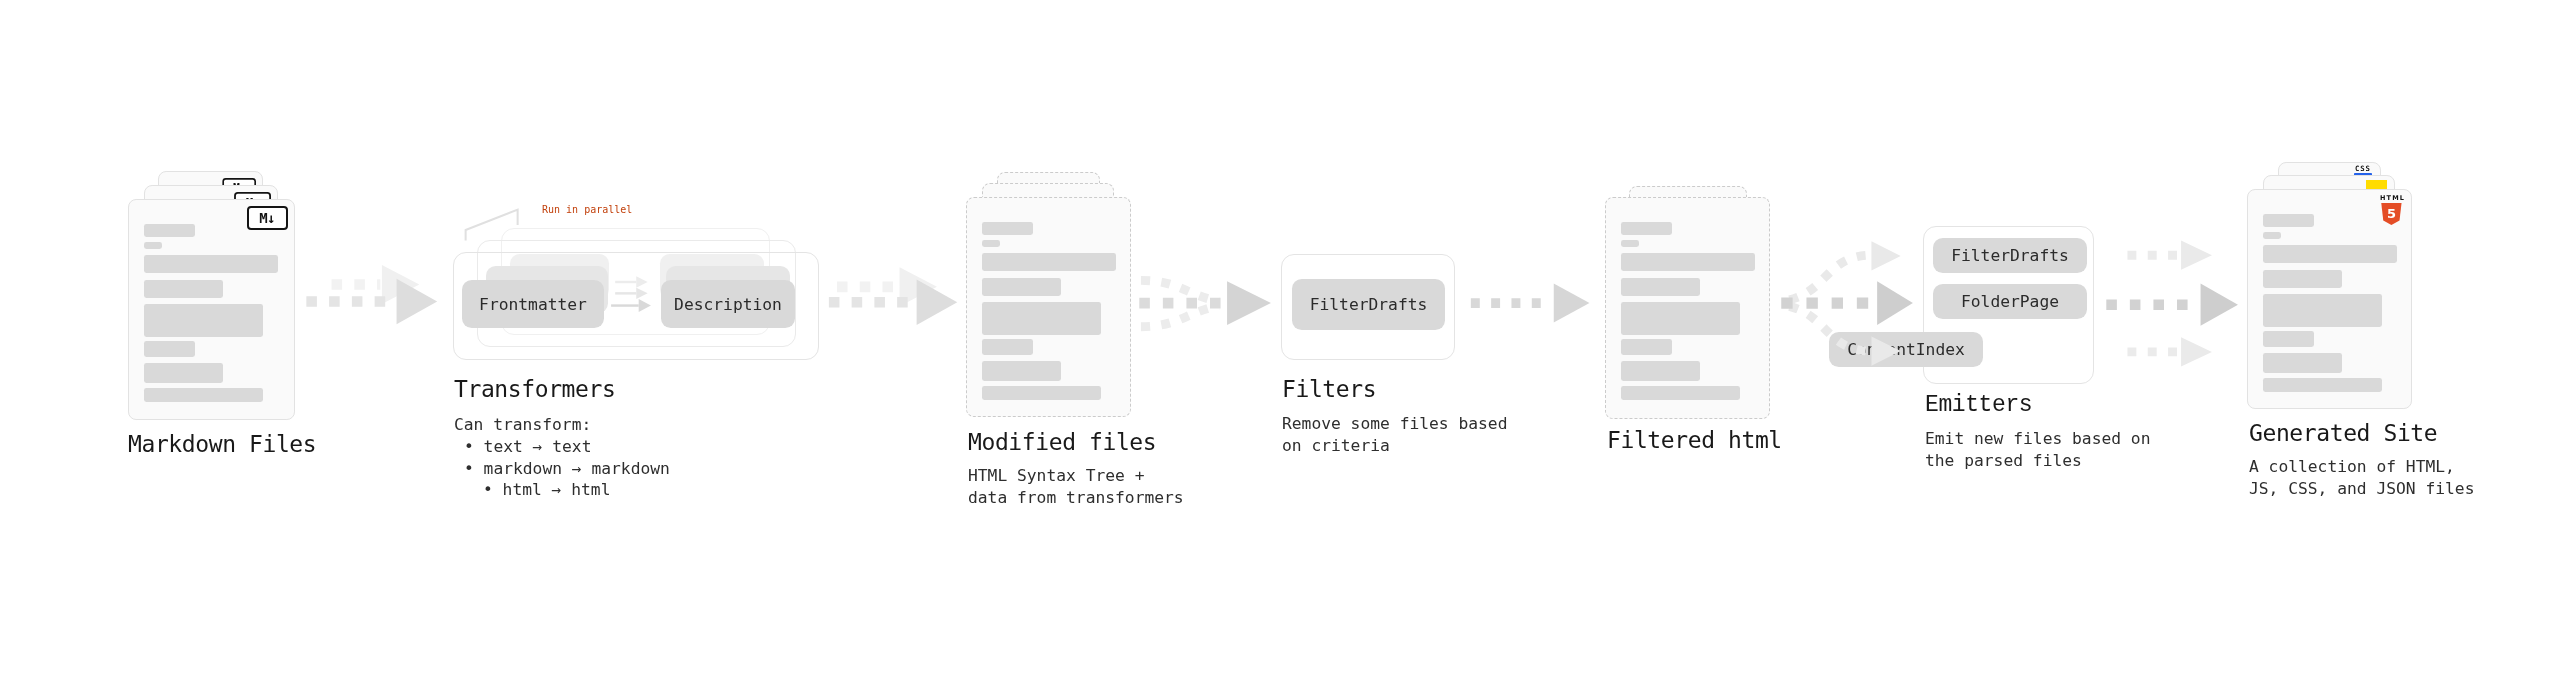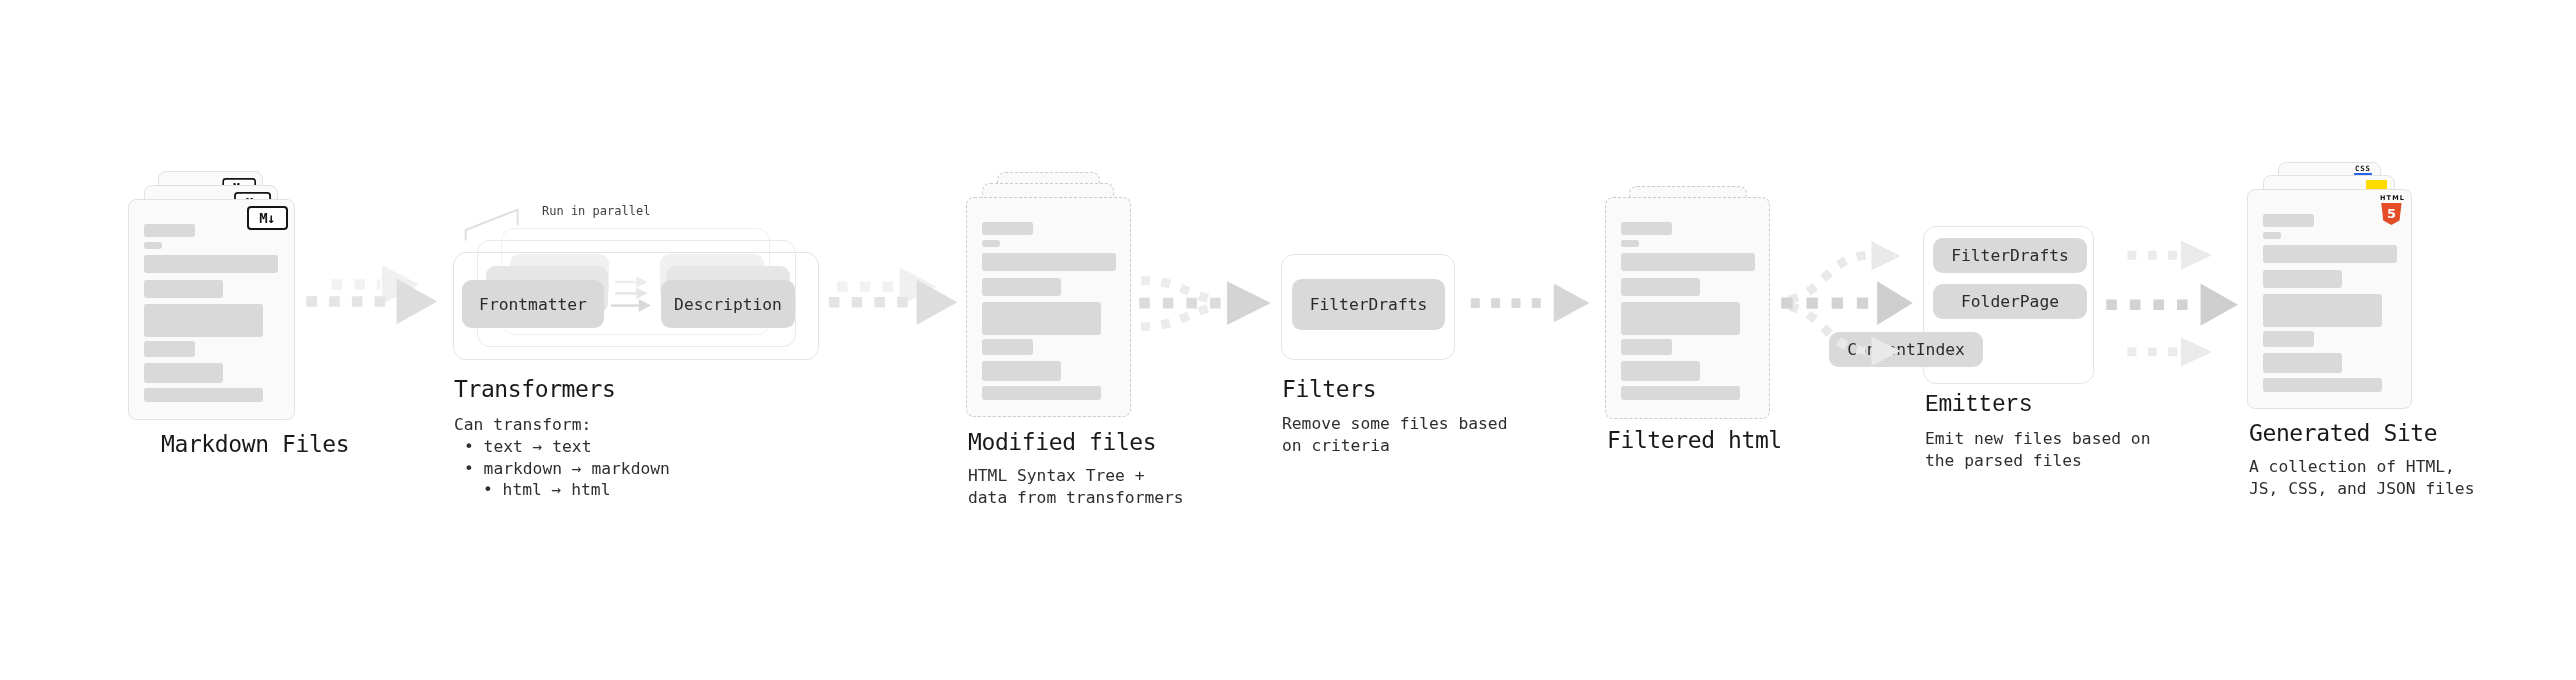--- a/index.html
+++ b/index.html
@@ -18,21 +18,21 @@
   .container-box.mid{border-color:#eaeaea;}
   .container-box.back{border-color:#f0f0f0;}
   .ghost{position:absolute;border-radius:9.8px;}
   .ghost.mid{background:#e6e6e6;}
   .ghost.back{background:#f0f0f0;}
   .chip{position:absolute;background:#d9d9d9;border-radius:9.8px;color:#2b2b2b;font-size:16.3px;
         display:flex;align-items:center;justify-content:center;white-space:nowrap;}
   
   .sec-title{position:absolute;font-size:23px;line-height:1.15;letter-spacing:-0.4px;color:#191919;white-space:nowrap;}
   .sec-sub{position:absolute;font-size:16.3px;line-height:22px;color:#2e2e2e;white-space:pre-line;}
-  .muted{position:absolute;font-size:12px;color:#404040;white-space:nowrap;}
+  .muted{position:absolute;font-size:10px;color:#c2410c;white-space:nowrap;}
   .bullet-line{position:absolute;font-size:16.3px;line-height:22px;color:#2e2e2e;white-space:nowrap;}
   
   .css-badge{position:absolute;top:2.4px;right:8.1px;text-align:center;}
   .css-badge .css-txt{display:block;font-weight:bold;font-size:7.3px;letter-spacing:0.8px;color:#111;line-height:7.3px;}
   .css-badge .css-bar{display:block;width:18px;height:3.3px;background:#2563eb;margin:0.8px auto 0;border-radius:0.8px;}
   .js-badge{position:absolute;top:4.1px;right:7.3px;width:20.3px;height:9px;background:#ffdc00;}
   .html5-badge{position:absolute;top:4.9px;right:8.1px;width:23px;text-align:center;}
   .html5-badge .h5-txt{display:block;font-weight:bold;font-size:6.5px;letter-spacing:1.2px;color:#111;
                        font-family:"DejaVu Sans",sans-serif;line-height:7.3px;}
   .html5-badge .h5-shield{width:20.3px;height:22px;margin:0.8px auto 0;background:#e44d26;
@@ -57,21 +57,21 @@
       <div class="md-badge">M↓</div>
     <div class="bar" style="top: 24.4px; left: 14.6px; width: 51px; height: 13px;"></div>
         <div class="bar" style="top: 42px; left: 14.6px; width: 18px; height: 6.5px;"></div>
         <div class="bar" style="top: 55px; left: 14.6px; width: 134px; height: 18px;"></div>
         <div class="bar" style="top: 80px; left: 14.6px; width: 79px; height: 18px;"></div>
         <div class="bar" style="top: 104px; left: 14.6px; width: 119px; height: 32.5px;"></div>
         <div class="bar" style="top: 141px; left: 14.6px; width: 51px; height: 16.3px;"></div>
         <div class="bar" style="top: 163px; left: 14.6px; width: 79px; height: 19.5px;"></div>
         <div class="bar" style="top: 188px; left: 14.6px; width: 119px; height: 14px;"></div>
       </div>
-    <div class="sec-title" style="left:128px;top:431px;margin-left:33px;">Markdown Files</div>
+    <div class="sec-title" style="left:128px;top:431px;">Markdown Files</div>
   </div>
 
   <div>
     <div class="container-box back" style="left:501px;top:228px;width:269px;height:107px;"></div>
     <div class="ghost back" style="left:510px;top:254px;width:99px;height:45px;"></div>
     <div class="ghost back" style="left:660px;top:254px;width:104px;height:45px;"></div>
     <div class="container-box mid" style="left:477px;top:240px;width:319px;height:107px;"></div>
     <div class="ghost mid" style="left:486px;top:266px;width:122px;height:47px;"></div>
     <div class="ghost mid" style="left:666px;top:266px;width:124px;height:47px;"></div>
     <div class="container-box" style="left:453px;top:252px;width:366px;height:108px;"></div>

